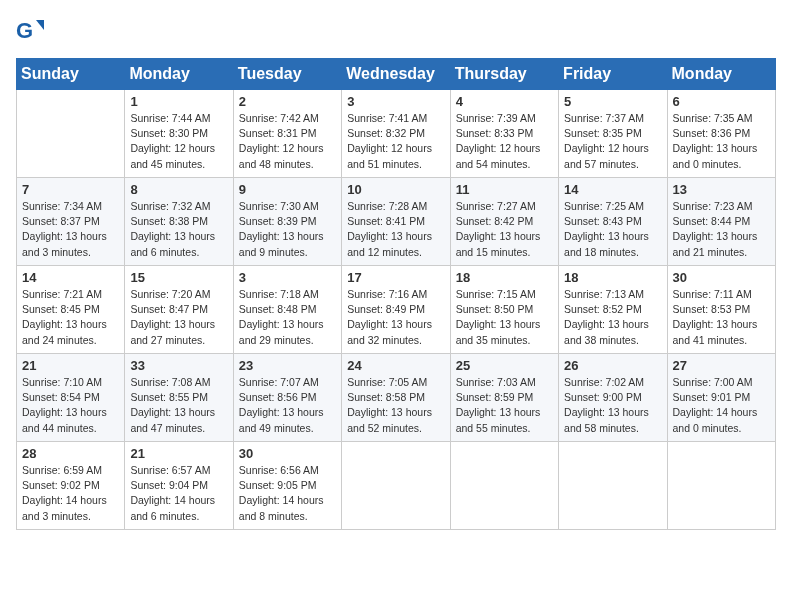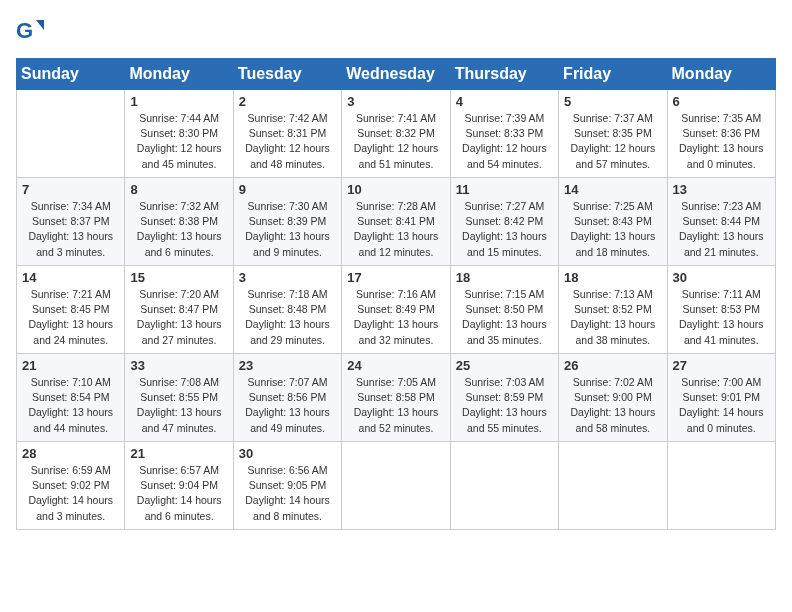--- a/index.html
+++ b/index.html
@@ -75,21 +75,20 @@
       font-size: 13px;
       font-weight: bold;
       color: #333;
       display: block;
       margin-bottom: 2px;
     }
     .day-info {
       color: #333;
       line-height: 1.45;
       font-size: 10.5px;
-      text-align: center;
     }
     .empty-cell {
       background: #fff !important;
     }
   </style>
 </head>
 <body>
 
 <div class="header">
   <div class="logo">

